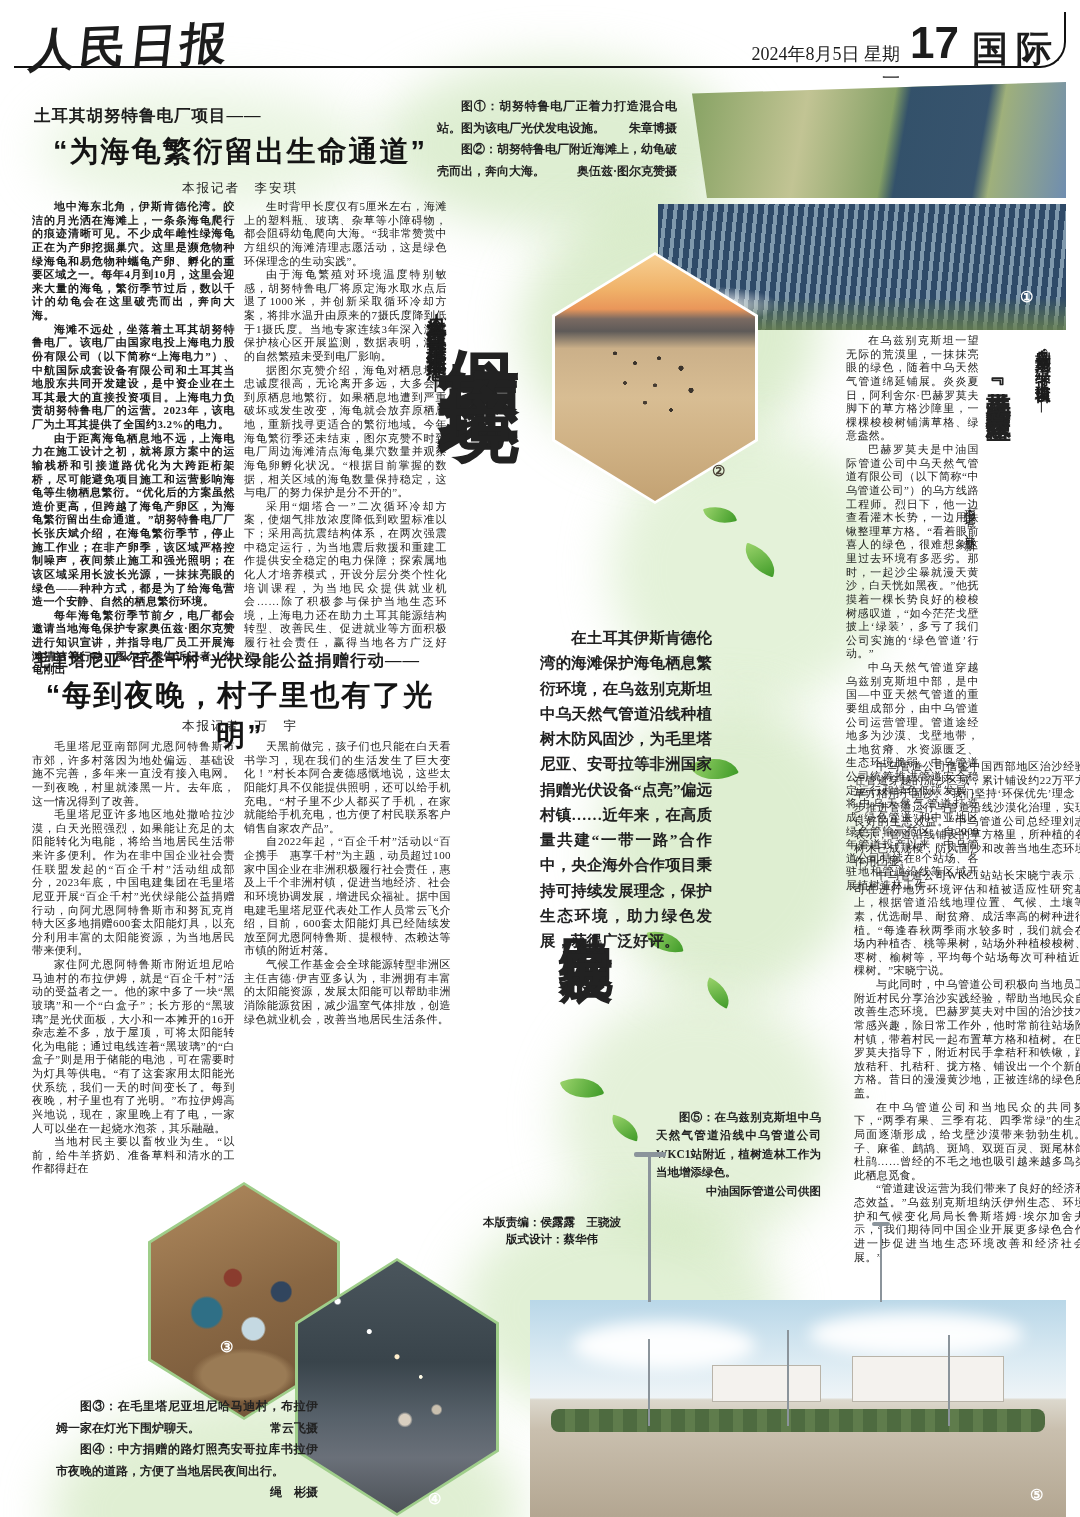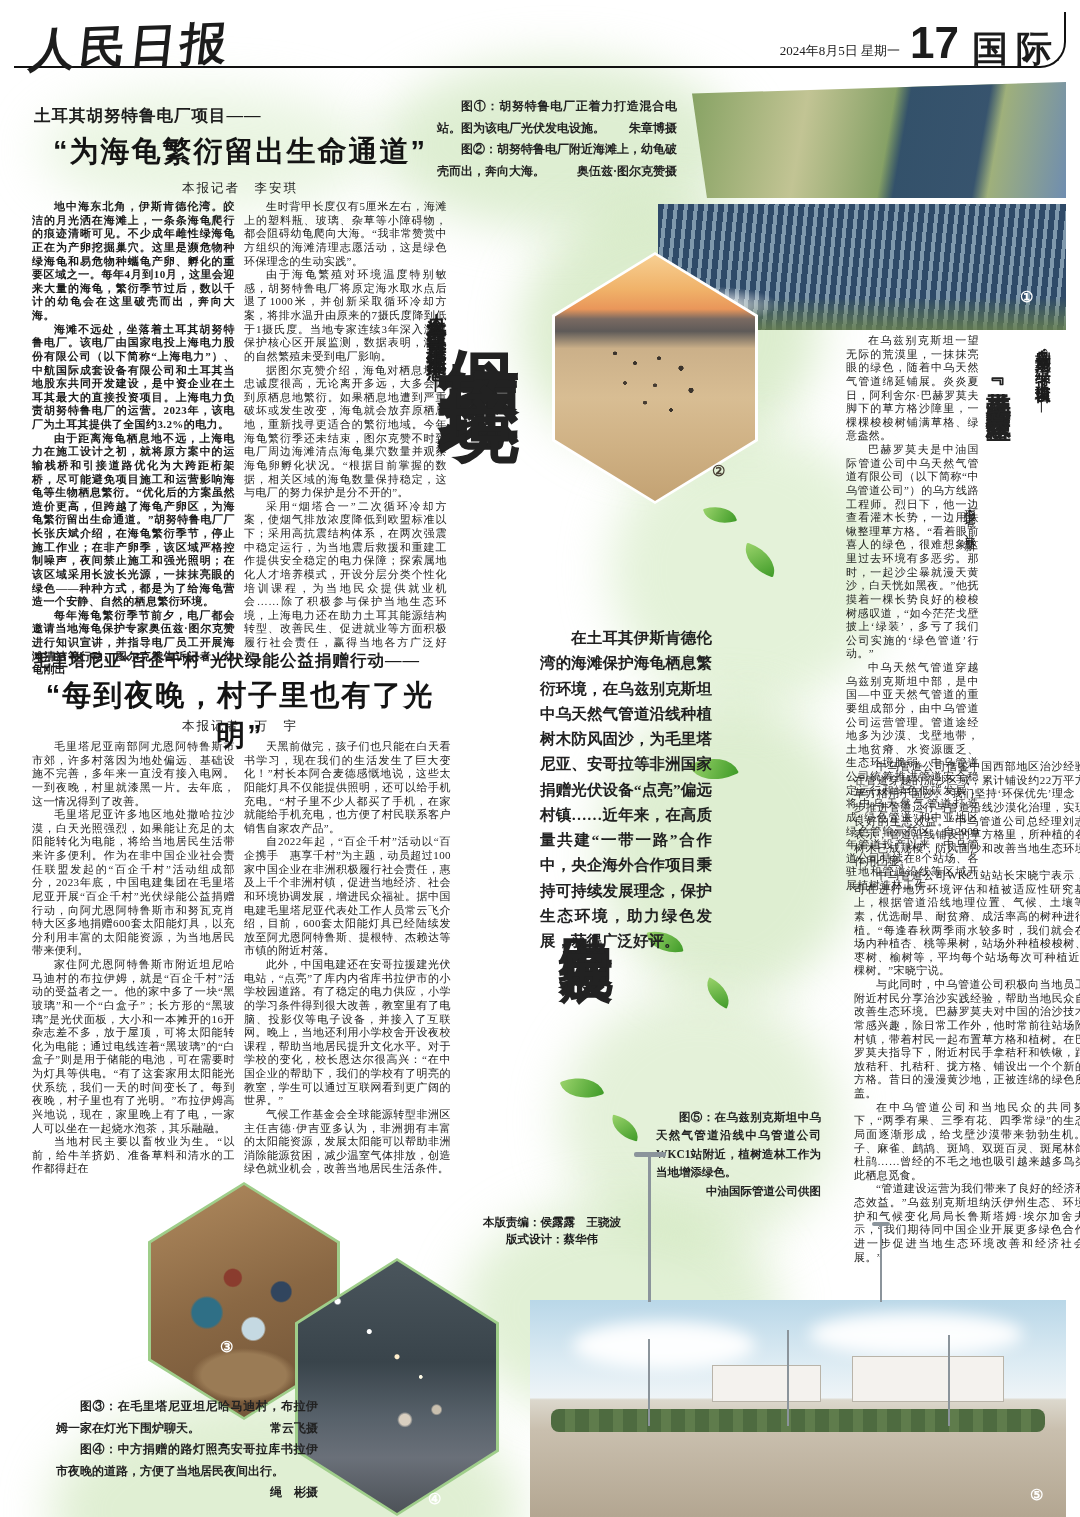--- a/index.html
+++ b/index.html
@@ -8,21 +8,21 @@
   .abs{position:absolute;}
   
   .blob{position:absolute;border-radius:50%;filter:blur(24px);z-index:0;}
   .leaf{position:absolute;background:linear-gradient(135deg,#9ad36b,#3f9b28);
         border-radius:6% 100% 6% 100%;z-index:1;}
   
   .mast-frame{position:absolute;left:14px;top:12px;width:1050px;height:54px;
       border-bottom:2.5px solid #111;border-right:2.5px solid #111;border-bottom-right-radius:26px;z-index:2;}
   .mast-logo{position:absolute;left:30px;top:16px;font-size:46px;font-weight:900;
       transform:skewX(-8deg) rotate(-2deg);letter-spacing:4px;z-index:3;}
-  .mast-date{position:absolute;left:740px;top:42px;width:160px;font-size:13px;text-align:right;z-index:3;}
+  .mast-date{position:absolute;left:740px;top:42px;width:160px;font-size:18px;text-align:right;z-index:3;}
   .mast-num{position:absolute;left:902px;top:18px;font-size:44px;font-weight:900;
       font-family:"Liberation Sans",sans-serif;z-index:3;margin-left:8px;}
   .mast-sec{position:absolute;left:972px;top:25px;font-size:36px;font-weight:900;letter-spacing:8px;z-index:3;}
   
   .kicker{font-size:16.5px;font-weight:700;letter-spacing:1px;z-index:3;}
   .headline{font-size:29px;font-weight:900;text-align:center;letter-spacing:2px;z-index:3;
       font-family:"Liberation Sans",sans-serif;color:#141414;}
   .byline{font-size:12.5px;text-align:center;letter-spacing:2px;z-index:3;}
   .body-col{z-index:3;font-size:11px;line-height:1.24;text-align:justify;letter-spacing:.4px;color:#1b1b1b;}
   .body-col p{margin:0;text-indent:2em;}
@@ -150,21 +150,20 @@
   <div class="abs byline" style="left:30px;top:718px;width:420px;">本报记者　万　宇</div>
   <div class="abs body-col" style="left:32px;top:740px;width:203px;">
     <p>毛里塔尼亚南部阿尤恩阿特鲁斯市市郊，许多村落因为地处偏远、基础设施不完善，多年来一直没有接入电网。一到夜晚，村里就漆黑一片。去年底，这一情况得到了改善。</p>
     <p>毛里塔尼亚许多地区地处撒哈拉沙漠，白天光照强烈，如果能让充足的太阳能转化为电能，将给当地居民生活带来许多便利。作为在非中国企业社会责任联盟发起的“百企千村”活动组成部分，2023年底，中国电建集团在毛里塔尼亚开展“百企千村”光伏绿能公益捐赠行动，向阿尤恩阿特鲁斯市和努瓦克肖特大区多地捐赠600套太阳能灯具，以充分利用丰富的太阳能资源，为当地居民带来便利。</p>
     <p>家住阿尤恩阿特鲁斯市附近坦尼哈马迪村的布拉伊姆，就是“百企千村”活动的受益者之一。他的家中多了一块“黑玻璃”和一个“白盒子”；长方形的“黑玻璃”是光伏面板，大小和一本摊开的16开杂志差不多，放于屋顶，可将太阳能转化为电能；通过电线连着“黑玻璃”的“白盒子”则是用于储能的电池，可在需要时为灯具等供电。“有了这套家用太阳能光伏系统，我们一天的时间变长了。每到夜晚，村子里也有了光明。”布拉伊姆高兴地说，现在，家里晚上有了电，一家人可以坐在一起烧水泡茶，其乐融融。</p>
     <p>当地村民主要以畜牧业为生。“以前，给牛羊挤奶、准备草料和清水的工作都得赶在</p>
   </div>
   <div class="abs body-col" style="left:244px;top:740px;width:207px;">
     <p>天黑前做完，孩子们也只能在白天看书学习，现在我们的生活发生了巨大变化！”村长本阿合麦德感慨地说，这些太阳能灯具不仅能提供照明，还可以给手机充电。“村子里不少人都买了手机，在家就能给手机充电，也方便了村民联系客户销售自家农产品”。</p>
     <p>自2022年起，“百企千村”活动以“百企携手　惠享千村”为主题，动员超过100家中国企业在非洲积极履行社会责任，惠及上千个非洲村镇，促进当地经济、社会和环境协调发展，增进民众福祉。据中国电建毛里塔尼亚代表处工作人员常云飞介绍，目前，600套太阳能灯具已经陆续发放至阿尤恩阿特鲁斯、提根特、杰赖达等市镇的附近村落。</p>
-    <p>此外，中国电建还在安哥拉援建光伏电站，“点亮”了库内内省库书拉伊市的小学校园道路。有了稳定的电力供应，小学的学习条件得到很大改善，教室里有了电脑、投影仪等电子设备，并接入了互联网。晚上，当地还利用小学校舍开设夜校课程，帮助当地居民提升文化水平。对于学校的变化，校长恩达尔很高兴：“在中国企业的帮助下，我们的学校有了明亮的教室，学生可以通过互联网看到更广阔的世界。”</p>
     <p>气候工作基金会全球能源转型非洲区主任吉德·伊吉亚多认为，非洲拥有丰富的太阳能资源，发展太阳能可以帮助非洲消除能源贫困，减少温室气体排放，创造绿色就业机会，改善当地居民生活条件。</p>
   </div>
 
   <div class="hexwrap" style="left:148px;top:1182px;width:192px;height:238px;background:#9fce8a;">
     <div class="hexin hex-room"></div>
   </div>
   <div class="figlabel" style="left:220px;top:1338px;color:#ffffff;">③</div>
   <div class="hexwrap" style="left:295px;top:1258px;width:204px;height:258px;background:#9fce8a;">
     <div class="hexin hex-night"></div>
   </div>

